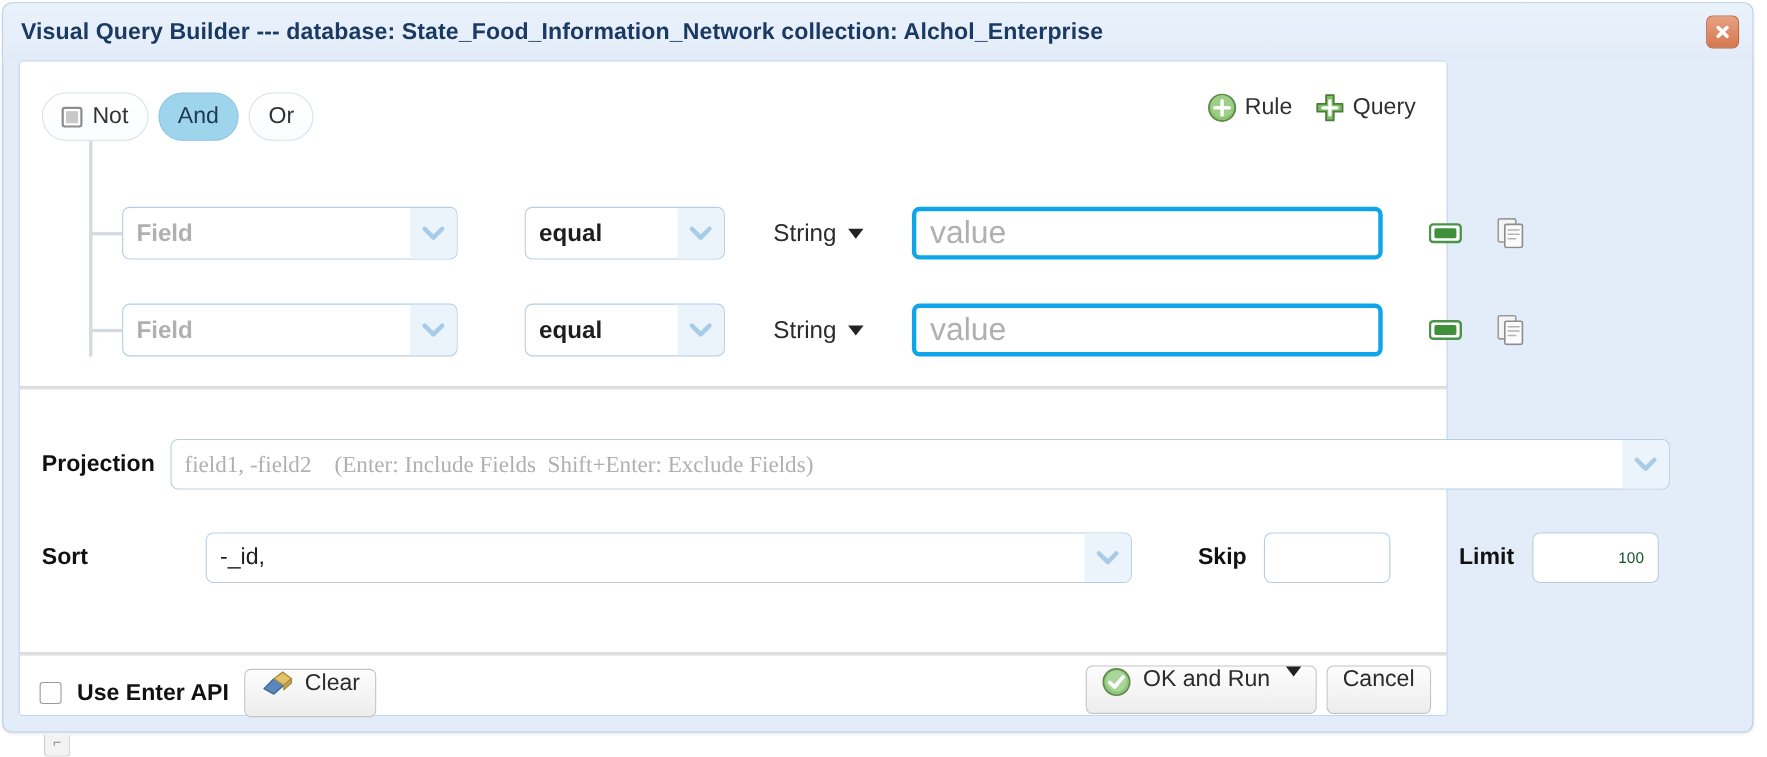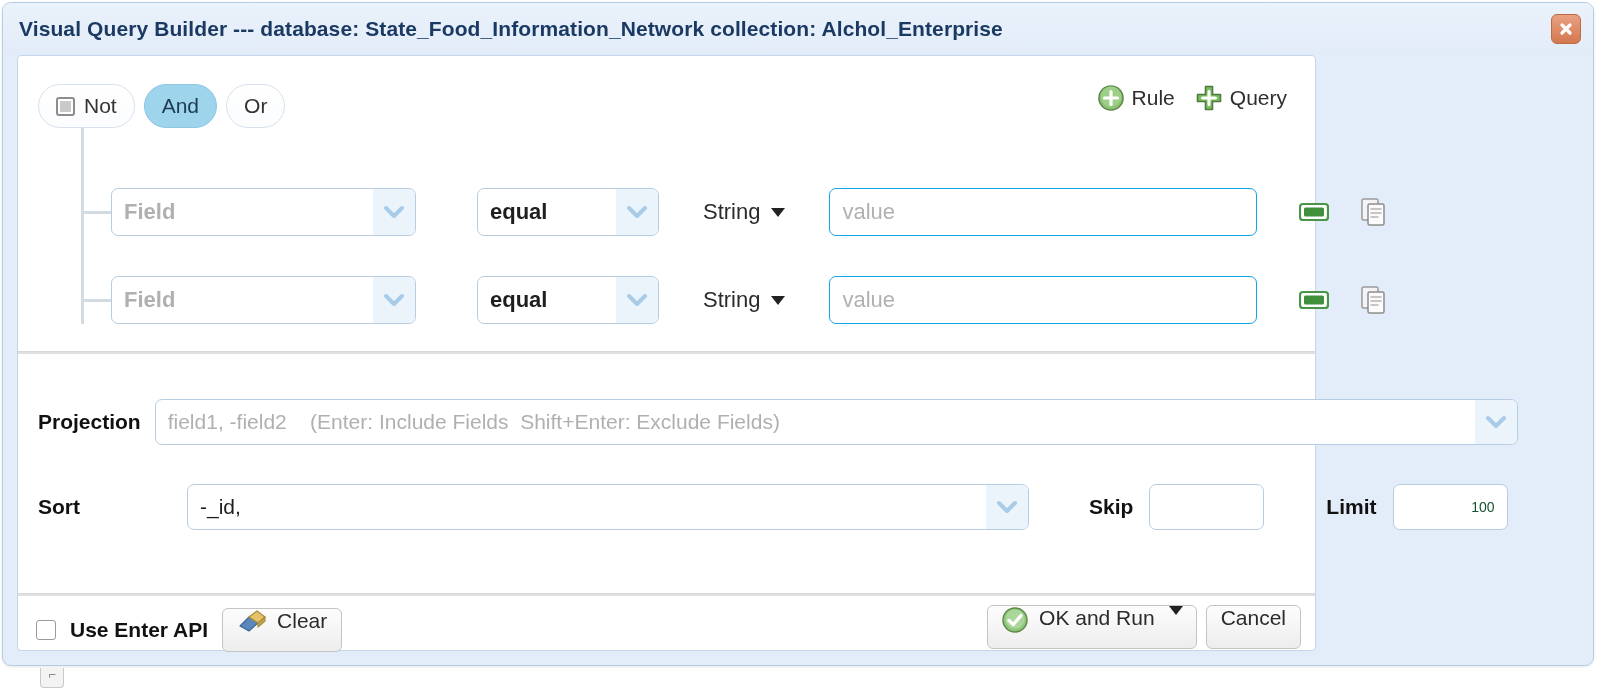--- a/index.html
+++ b/index.html
@@ -238,24 +238,24 @@
     width: 0; height: 0;
     border-left: 7px solid transparent;
     border-right: 7px solid transparent;
     border-top: 9px solid #222222;
   }
 
   .value-input {
     margin-left: 44px;
     width: 428px;
     height: 48px;
-    border: 1px solid #0ea5e9;
+    border: 4px solid #0ea5e9;
     border-radius: 7px;
     box-sizing: border-box;
-    font-size: 22px;
+    font-size: 29px;
     color: #1e1e1e;
     padding: 0 12px;
     background: #ffffff;
     font-family: "Liberation Sans", sans-serif;
     outline: none;
   }
   .value-input::placeholder { color: #b0b0b0; }
 
   .row-icons {
     margin-left: 42px;
@@ -299,21 +299,21 @@
   }
   .proj-input {
     border: none;
     outline: none;
     height: 100%;
     width: calc(100% - 44px);
     font-size: 21px;
     color: #c2410c;
     padding: 0 12px;
     background: transparent;
-    font-family: Liberation Sans, sans-serif;
+    font-family: Liberation Serif, serif;
   }
   .proj-input::placeholder { color: #b0b0b0; }
 
   .sort-row {
     position: absolute;
     left: 20px;
     top: 131px;
     display: flex;
     align-items: center;
   }

